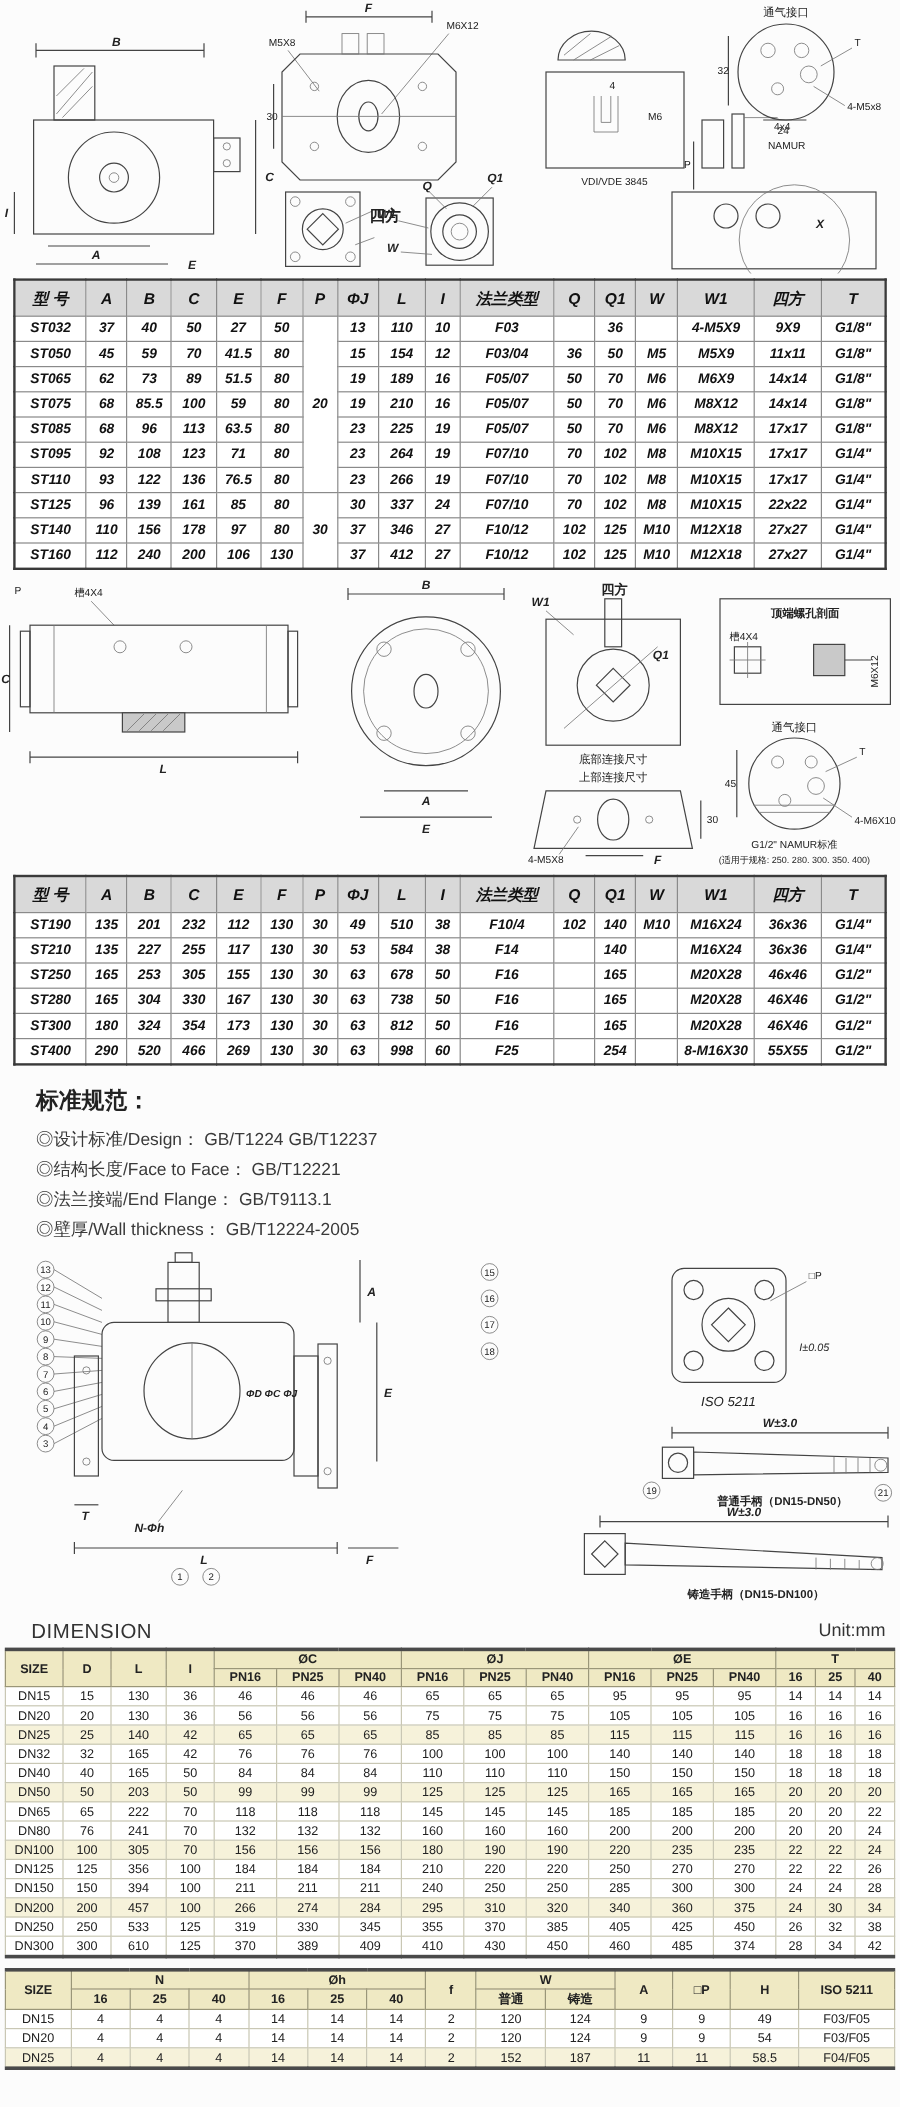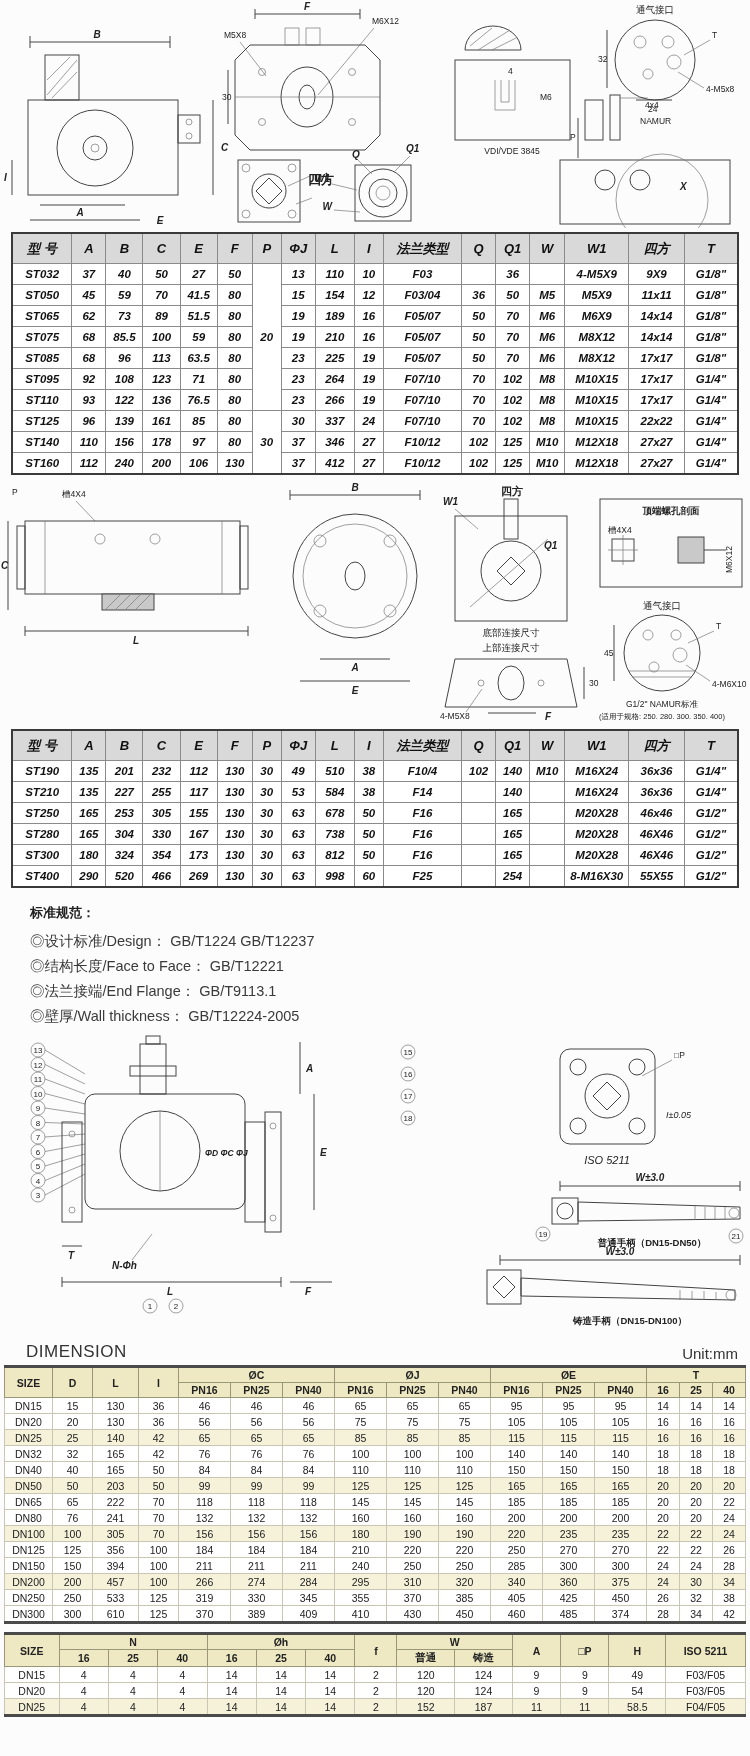--- a/index.html
+++ b/index.html
@@ -18,23 +18,23 @@
   table.spec th,table.spec td{border:1px solid #8a8a8a;text-align:center;font-style:italic;font-weight:bold;color:#111;overflow:hidden;}
   table.spec thead th{background:#d9d9d9;font-size:13px;height:27px;}
   table.spec tbody td{font-size:11.5px;height:20px;padding:0 1px;background:#fff;}
   
   table.dimt{width:742px;margin:0 auto;border-collapse:collapse;table-layout:fixed;font-size:10.5px;border-top:3px solid #4a4a4a;border-bottom:3px solid #4a4a4a;}
   table.dimt thead th{background:#efe9c3;border:1px solid #9a9678;font-weight:bold;padding:1px 0;font-size:10.5px;}
   table.dimt tbody td{border:1px solid #c9c7b4;padding:1.5px 0;text-align:center;background:#fff;}
   table.dimt tbody tr.stripe td{background:#f6f2da;}
   
   .standards{margin:16px 0 8px 30px;}
-  .standards .title{font-size:13px;font-weight:bold;color:#222;margin:0 0 10px;}
+  .standards .title{font-size:19px;font-weight:bold;color:#222;margin:0 0 10px;}
   .standards .item{font-size:14.5px;margin:6px 0;color:#3a3a3a;}
-  .dimhead{display:flex;justify-content:space-between;align-items:flex-end;margin:8px 8px 3px 26px;}
+  .dimhead{display:flex;justify-content:space-between;margin:8px 8px 3px 26px;}
   .dimhead .t1{font-size:17px;color:#333;letter-spacing:.5px;}
   .dimhead .t2{font-size:15px;color:#333;margin-right:4px;}
   .gap8{height:8px;}
 </style>
 </head>
 <body>
 
 <div>
 <svg width="750" height="228" viewBox="0 0 750 228">
 

